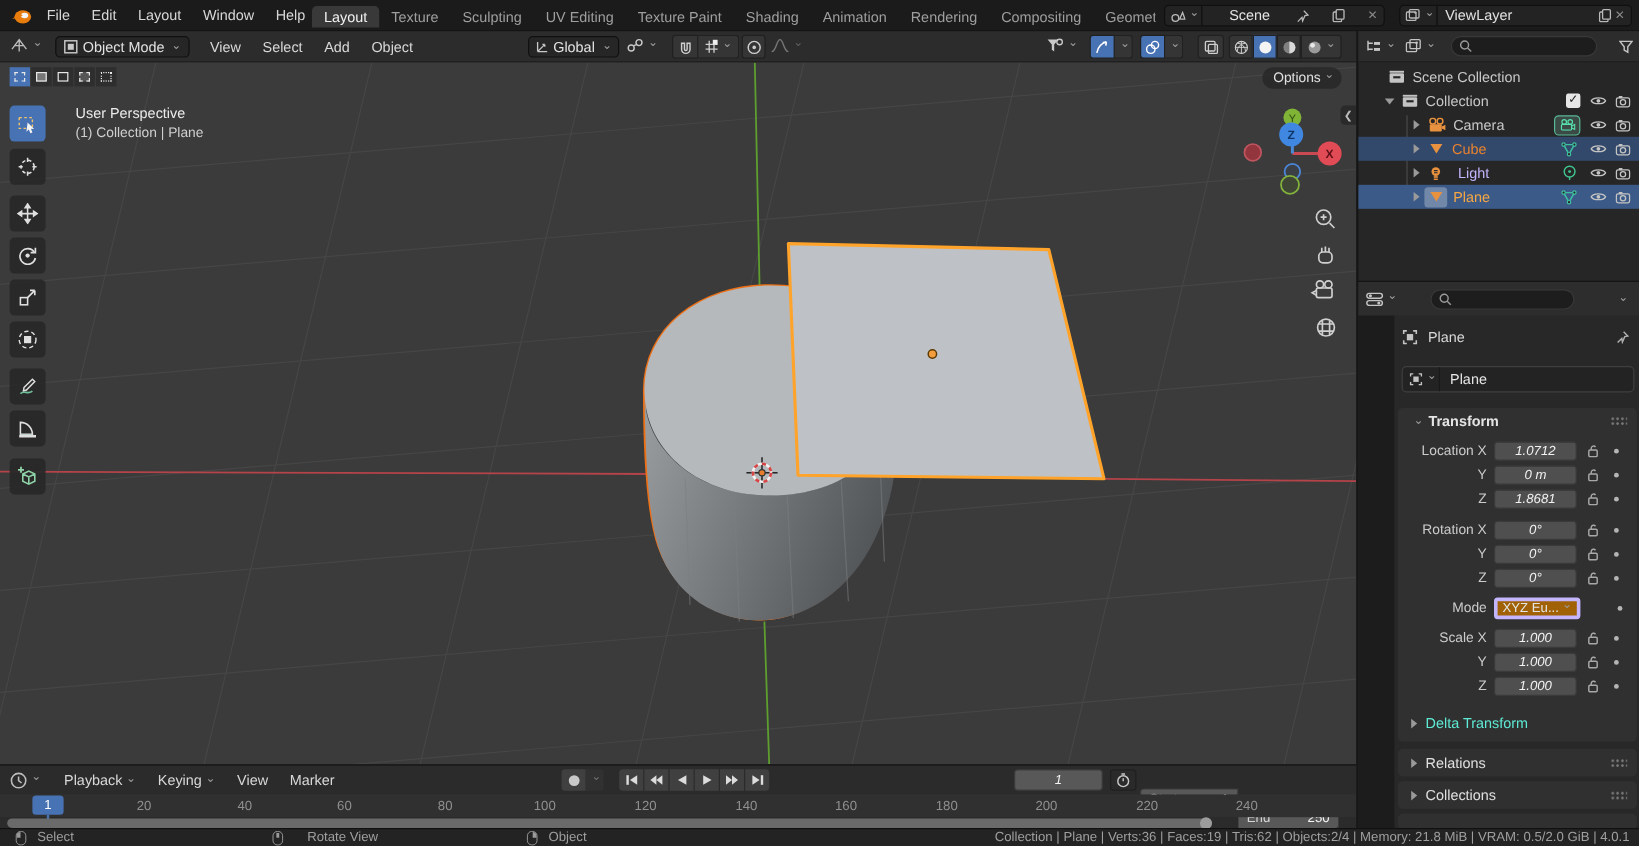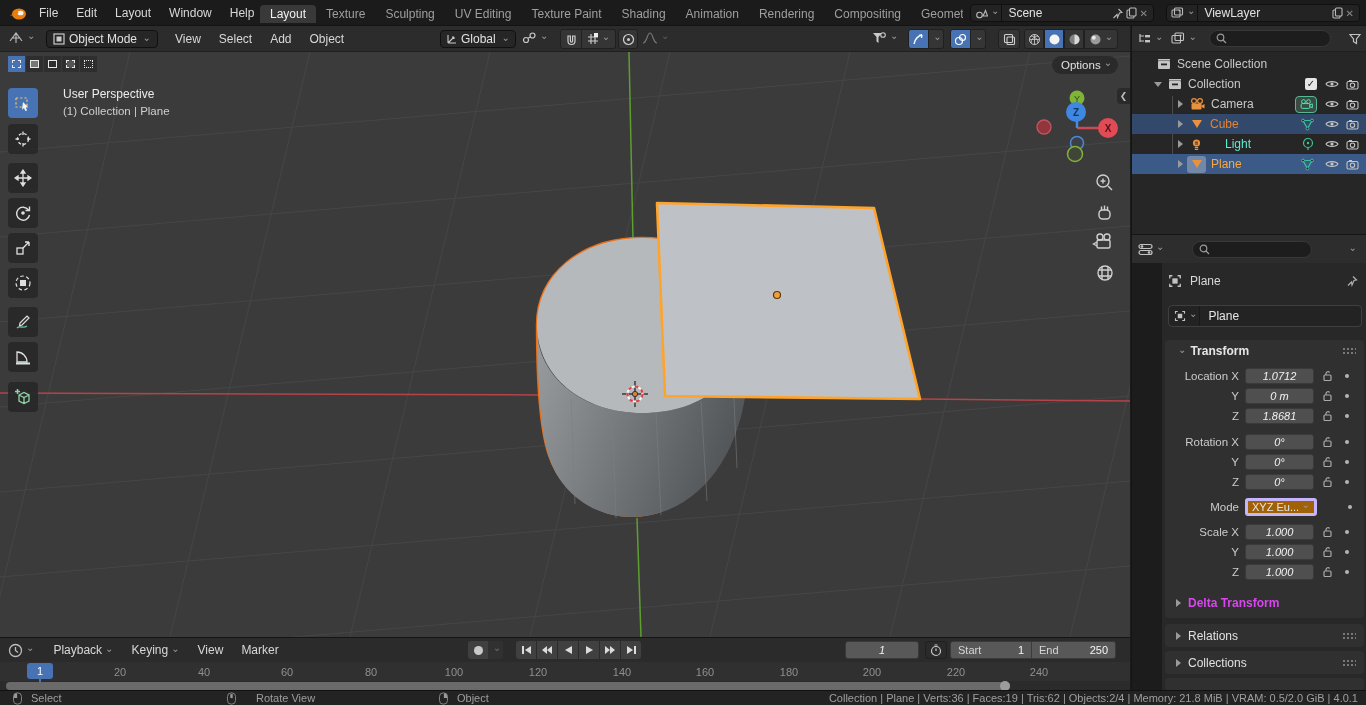--- a/index.html
+++ b/index.html
@@ -61,21 +61,21 @@
     <span class="tab">Sculpting</span>
     <span class="tab">UV Editing</span>
     <span class="tab">Texture Paint</span>
     <span class="tab">Shading</span>
     <span class="tab">Animation</span>
     <span class="tab">Rendering</span>
     <span class="tab">Compositing</span>
     <span class="tab" style="overflow:hidden;max-width:52px;white-space:nowrap;">Geomet</span>
   </div>
 
-  <div class="abs pill" style="left:970px;top:4px;width:184px;">
+  <div class="abs pill" style="left:970px;top:4px;width:184px;gap:16px;">
     <span class="row chev" style="padding:0 2px 0 4px;border-right:1px solid #101010;height:100%;">
       <svg width="13" height="12" viewBox="0 0 13 12">
           <circle cx="4.5" cy="8" r="2.8" fill="none" stroke="#b9b9b9" stroke-width="1.1"></circle>
           <path d="M8 9 L10.5 3.5 L12.5 9 Z" fill="none" stroke="#b9b9b9" stroke-width="1.1"></path>
         </svg>
     </span>
     <span style="padding-left:6px;flex:1;color:#e2e2e2;">Scene</span>
     <span style="margin-right:3px;">
       <svg width="11" height="11" viewBox="0 0 11 11">
           <path d="M6.5 1 L10 4.5 L7.5 5 L5.5 9.5 L5 6.5 L1.5 10" fill="none" stroke="#b9b9b9" stroke-width="1.1"></path>
@@ -521,21 +521,21 @@
   </div>
 
   <div class="o-row" style="top:108px;">
     <span class="tri-r" style="margin-left:46px;"></span>
     <svg style="margin-left:7px;" width="13" height="13" viewBox="0 0 13 13">
         <circle cx="6.5" cy="5" r="3.6" fill="#e8913f"></circle>
         <rect x="4.8" y="8.8" width="3.4" height="1.4" fill="#e8913f"></rect>
         <rect x="4.8" y="10.8" width="3.4" height="1.2" fill="#e8913f"></rect>
         <path d="M5 4.2 h3 M5 6 h3" stroke="#262626" stroke-width=".9"></path>
       </svg>
-    <span style="margin-left:22px;color:#5eead4;">Light</span>
+    <span style="margin-left:12px;color:#c4b5fd;">Light</span>
     <svg style="margin-left:auto;" width="14" height="14" viewBox="0 0 14 14">
         <circle cx="7" cy="6" r="4.5" fill="none" stroke="#40c48f" stroke-width="1.2"></circle>
         <circle cx="7" cy="6" r="1.2" fill="#40c48f"></circle>
         <line x1="7" y1="10.5" x2="7" y2="13" stroke="#40c48f" stroke-width="1.2"></line>
       </svg>
     <svg style="margin:0 7px 0 10px;" width="14" height="10" viewBox="0 0 14 10">
         <path d="M1 5 C3 1.8 11 1.8 13 5 C11 8.2 3 8.2 1 5 Z" fill="none" stroke="#c4c4c4" stroke-width="1.1"></path>
         <circle cx="7" cy="5" r="1.6" fill="#c4c4c4"></circle>
       </svg>
     <svg style="margin-right:8px;" width="13" height="11" viewBox="0 0 13 11">
@@ -706,21 +706,21 @@
     <span class="lbl" style="width:74px;text-align:right;">Z</span>
     <span class="field" style="margin-left:6px;width:69px;">1.000</span>
     <svg style="margin-left:8px;" width="12" height="12" viewBox="0 0 12 12">
         <rect x="2" y="5" width="7" height="5.5" rx="1" fill="none" stroke="#a8a8a8" stroke-width="1.2"></rect>
         <path d="M4 5 V3.5 a2 2 0 0 1 3.6 -1" fill="none" stroke="#a8a8a8" stroke-width="1.2"></path>
       </svg>
     <span style="margin-left:11px;width:4px;height:4px;border-radius:50%;background:#b5b5b5;"></span>
   </div>
   <div class="abs row" style="left:44px;top:358px;width:180px;height:20px;">
     <span class="tri-r" style="margin-right:7px;"></span>
-    <span style="color:#d946ef;font-weight:bold;">Delta Transform</span>
+    <span style="color:#5eead4;">Delta Transform</span>
   </div>
 
   <div class="panel-block row" style="left:33px;top:389px;height:23px;padding:0 8px;">
     <span class="tri-r" style="margin:0 7px 0 3px;"></span>
     <span style="color:#e0e0e0;">Relations</span>
     <span class="grip" style="margin-left:auto;"></span>
   </div>
   <div class="panel-block row" style="left:33px;top:416px;height:23px;padding:0 8px;">
     <span class="tri-r" style="margin:0 7px 0 3px;"></span>
     <span style="color:#e0e0e0;">Collections</span>
@@ -788,21 +788,21 @@
       <svg width="12" height="13" viewBox="0 0 12 13">
           <circle cx="6" cy="7" r="4.5" fill="none" stroke="#c9c9c9" stroke-width="1.2"></circle>
           <path d="M6 7 V4.5 M4.5 1 h3" stroke="#c9c9c9" stroke-width="1.2" fill="none"></path>
         </svg>
     </span>
     <span class="row" style="position:absolute;left:950px;top:3px;">
       <span class="row" style="width:82px;height:18px;background:#585858;border-radius:3px 0 0 3px;border:1px solid #3a3a3a;padding:0 7px;justify-content:space-between;">
         <span style="color:#d6d6d6;font-size:11px;">Start</span>
         <span style="color:#f4f4f4;font-size:11px;">1</span>
       </span>
-      <span class="row" style="width:84px;height:18px;background:#585858;border-radius:0 3px 3px 0;border:1px solid #3a3a3a;border-left:none;padding:0 7px;justify-content:space-between;">
+      <span class="row" style="width:84px;height:18px;background:#585858;border-radius:0 3px 3px 0;border:1px solid #3a3a3a;border-left:none;padding:0 7px;justify-content:space-between;margin-top:32px;">
         <span style="color:#d6d6d6;font-size:11px;">End</span>
         <span style="color:#f4f4f4;font-size:11px;">250</span>
       </span>
     </span>
   </div>
 
   <div class="abs" style="left:0;top:24px;width:1130px;height:19px;background:#303030;">
     <span class="tick" style="left:103px;top:4px;">20</span>
     <span class="tick" style="left:187px;top:4px;">40</span>
     <span class="tick" style="left:270px;top:4px;">60</span>

